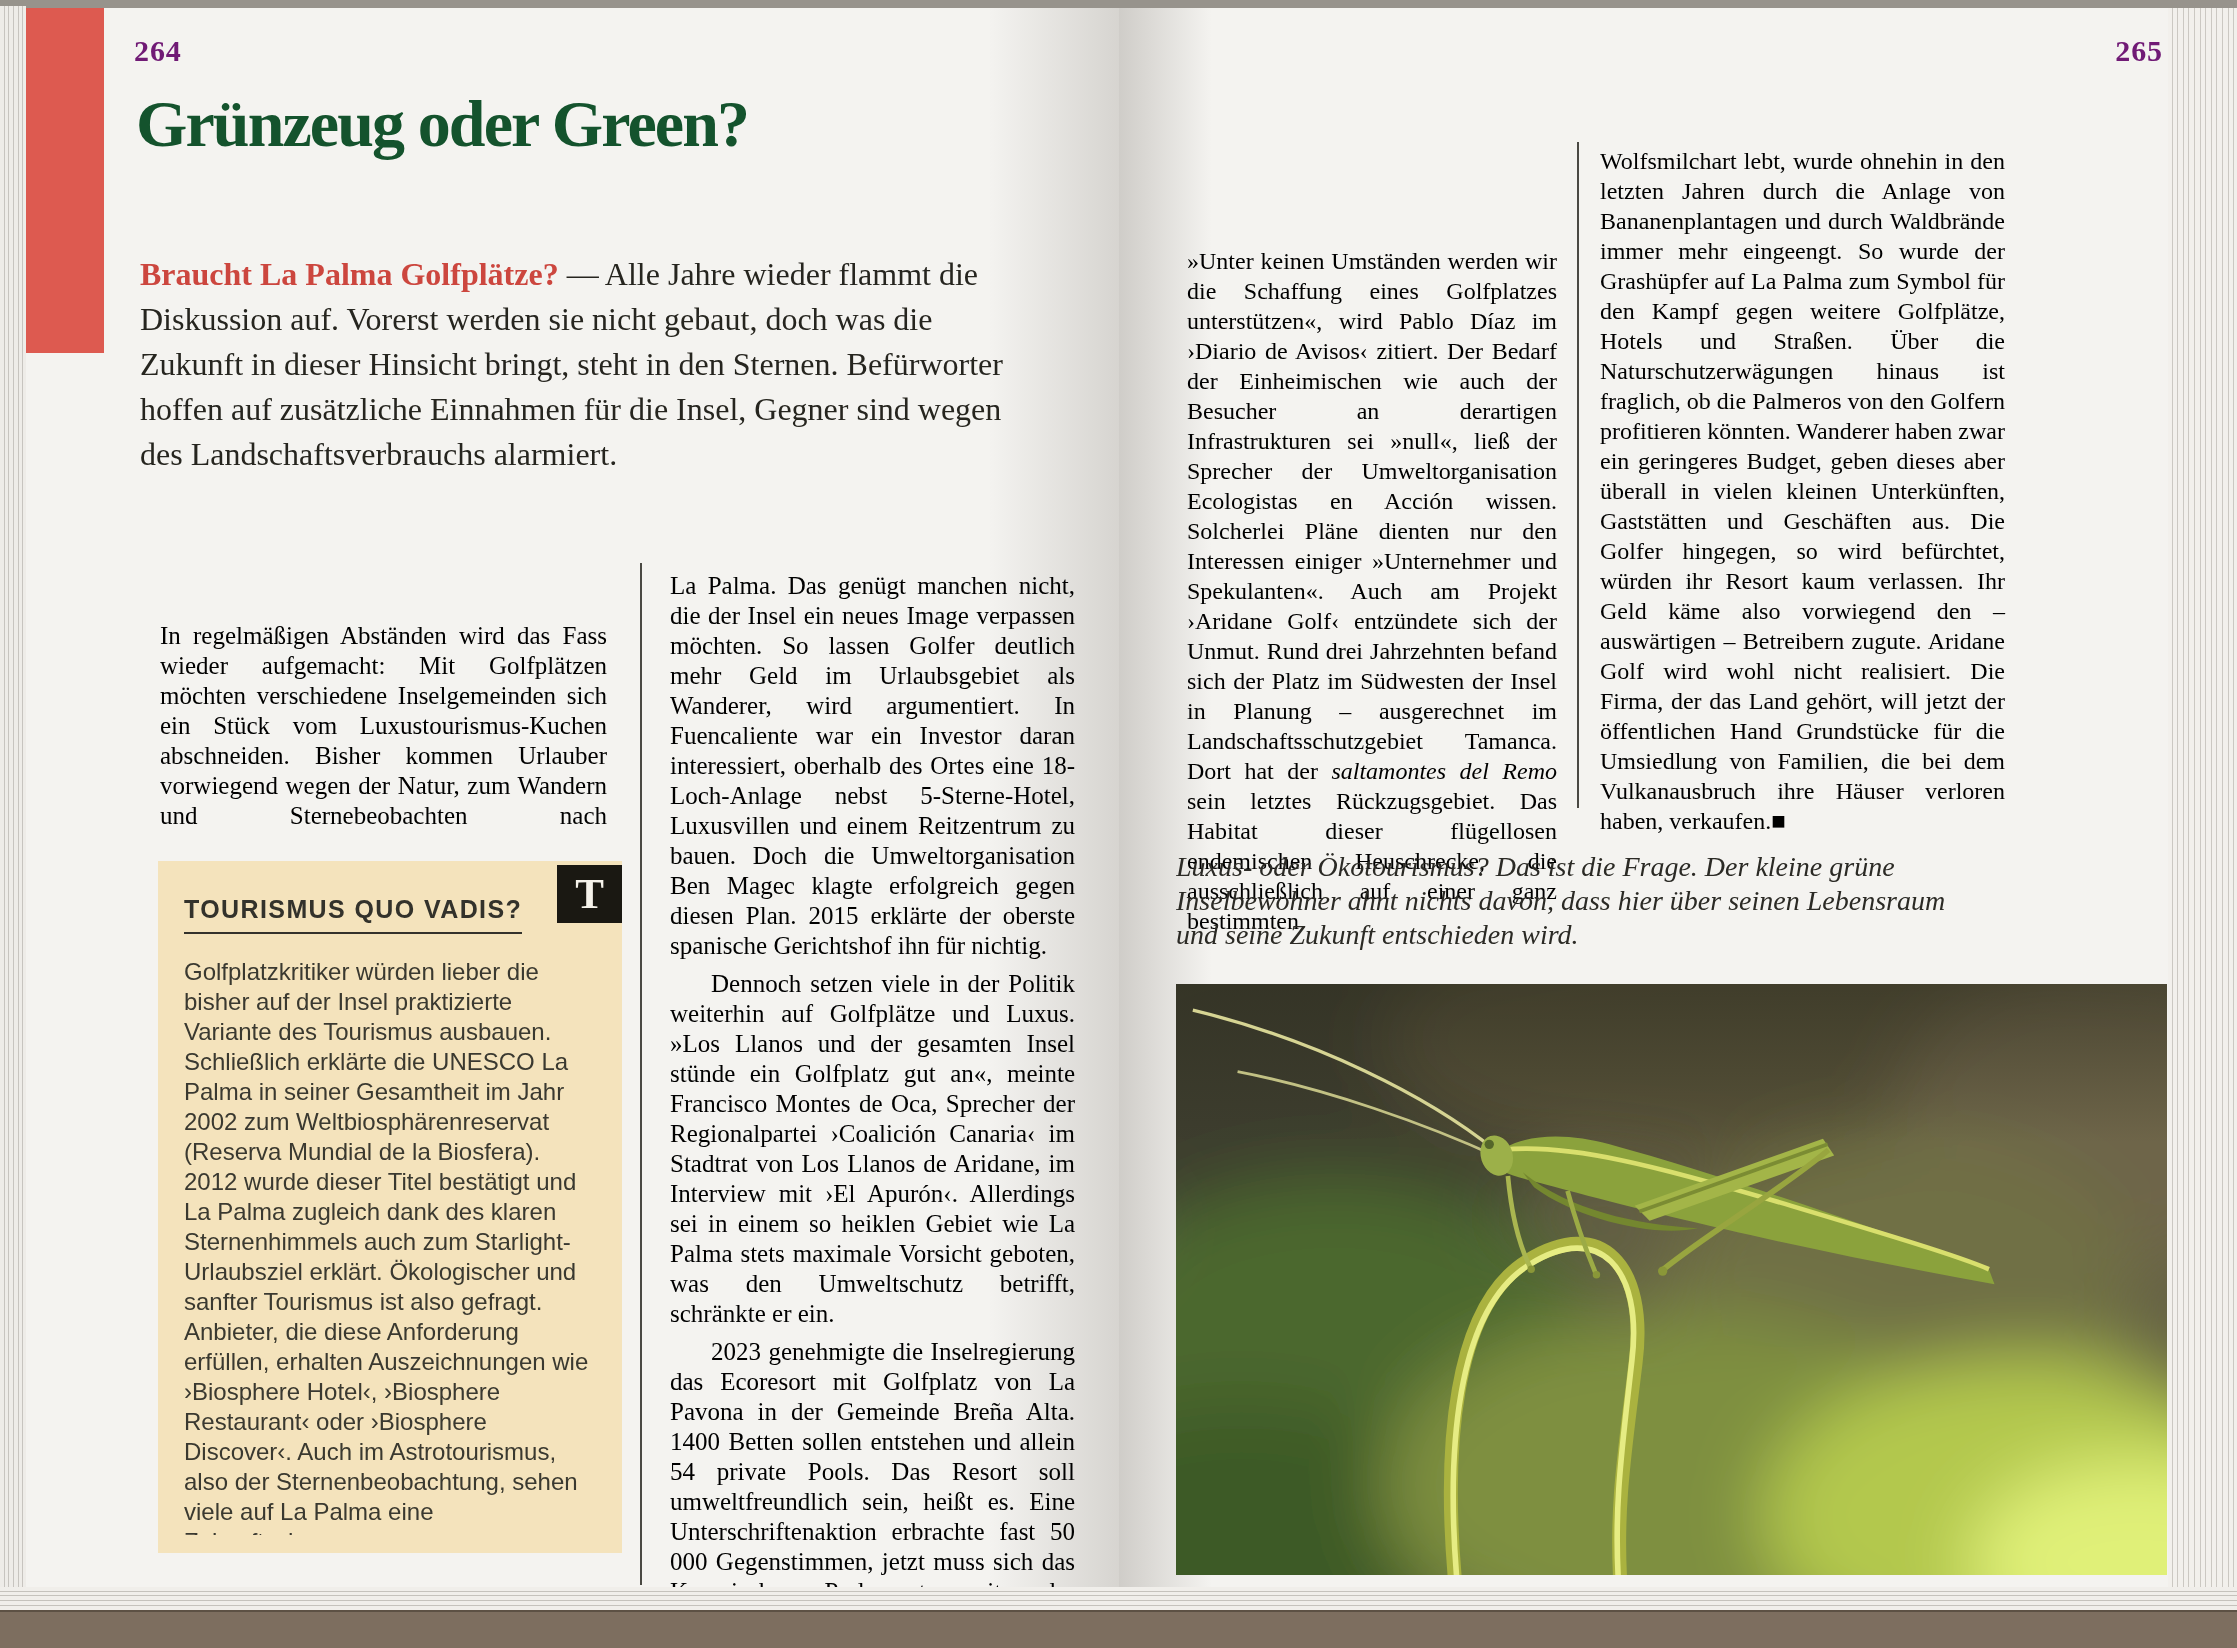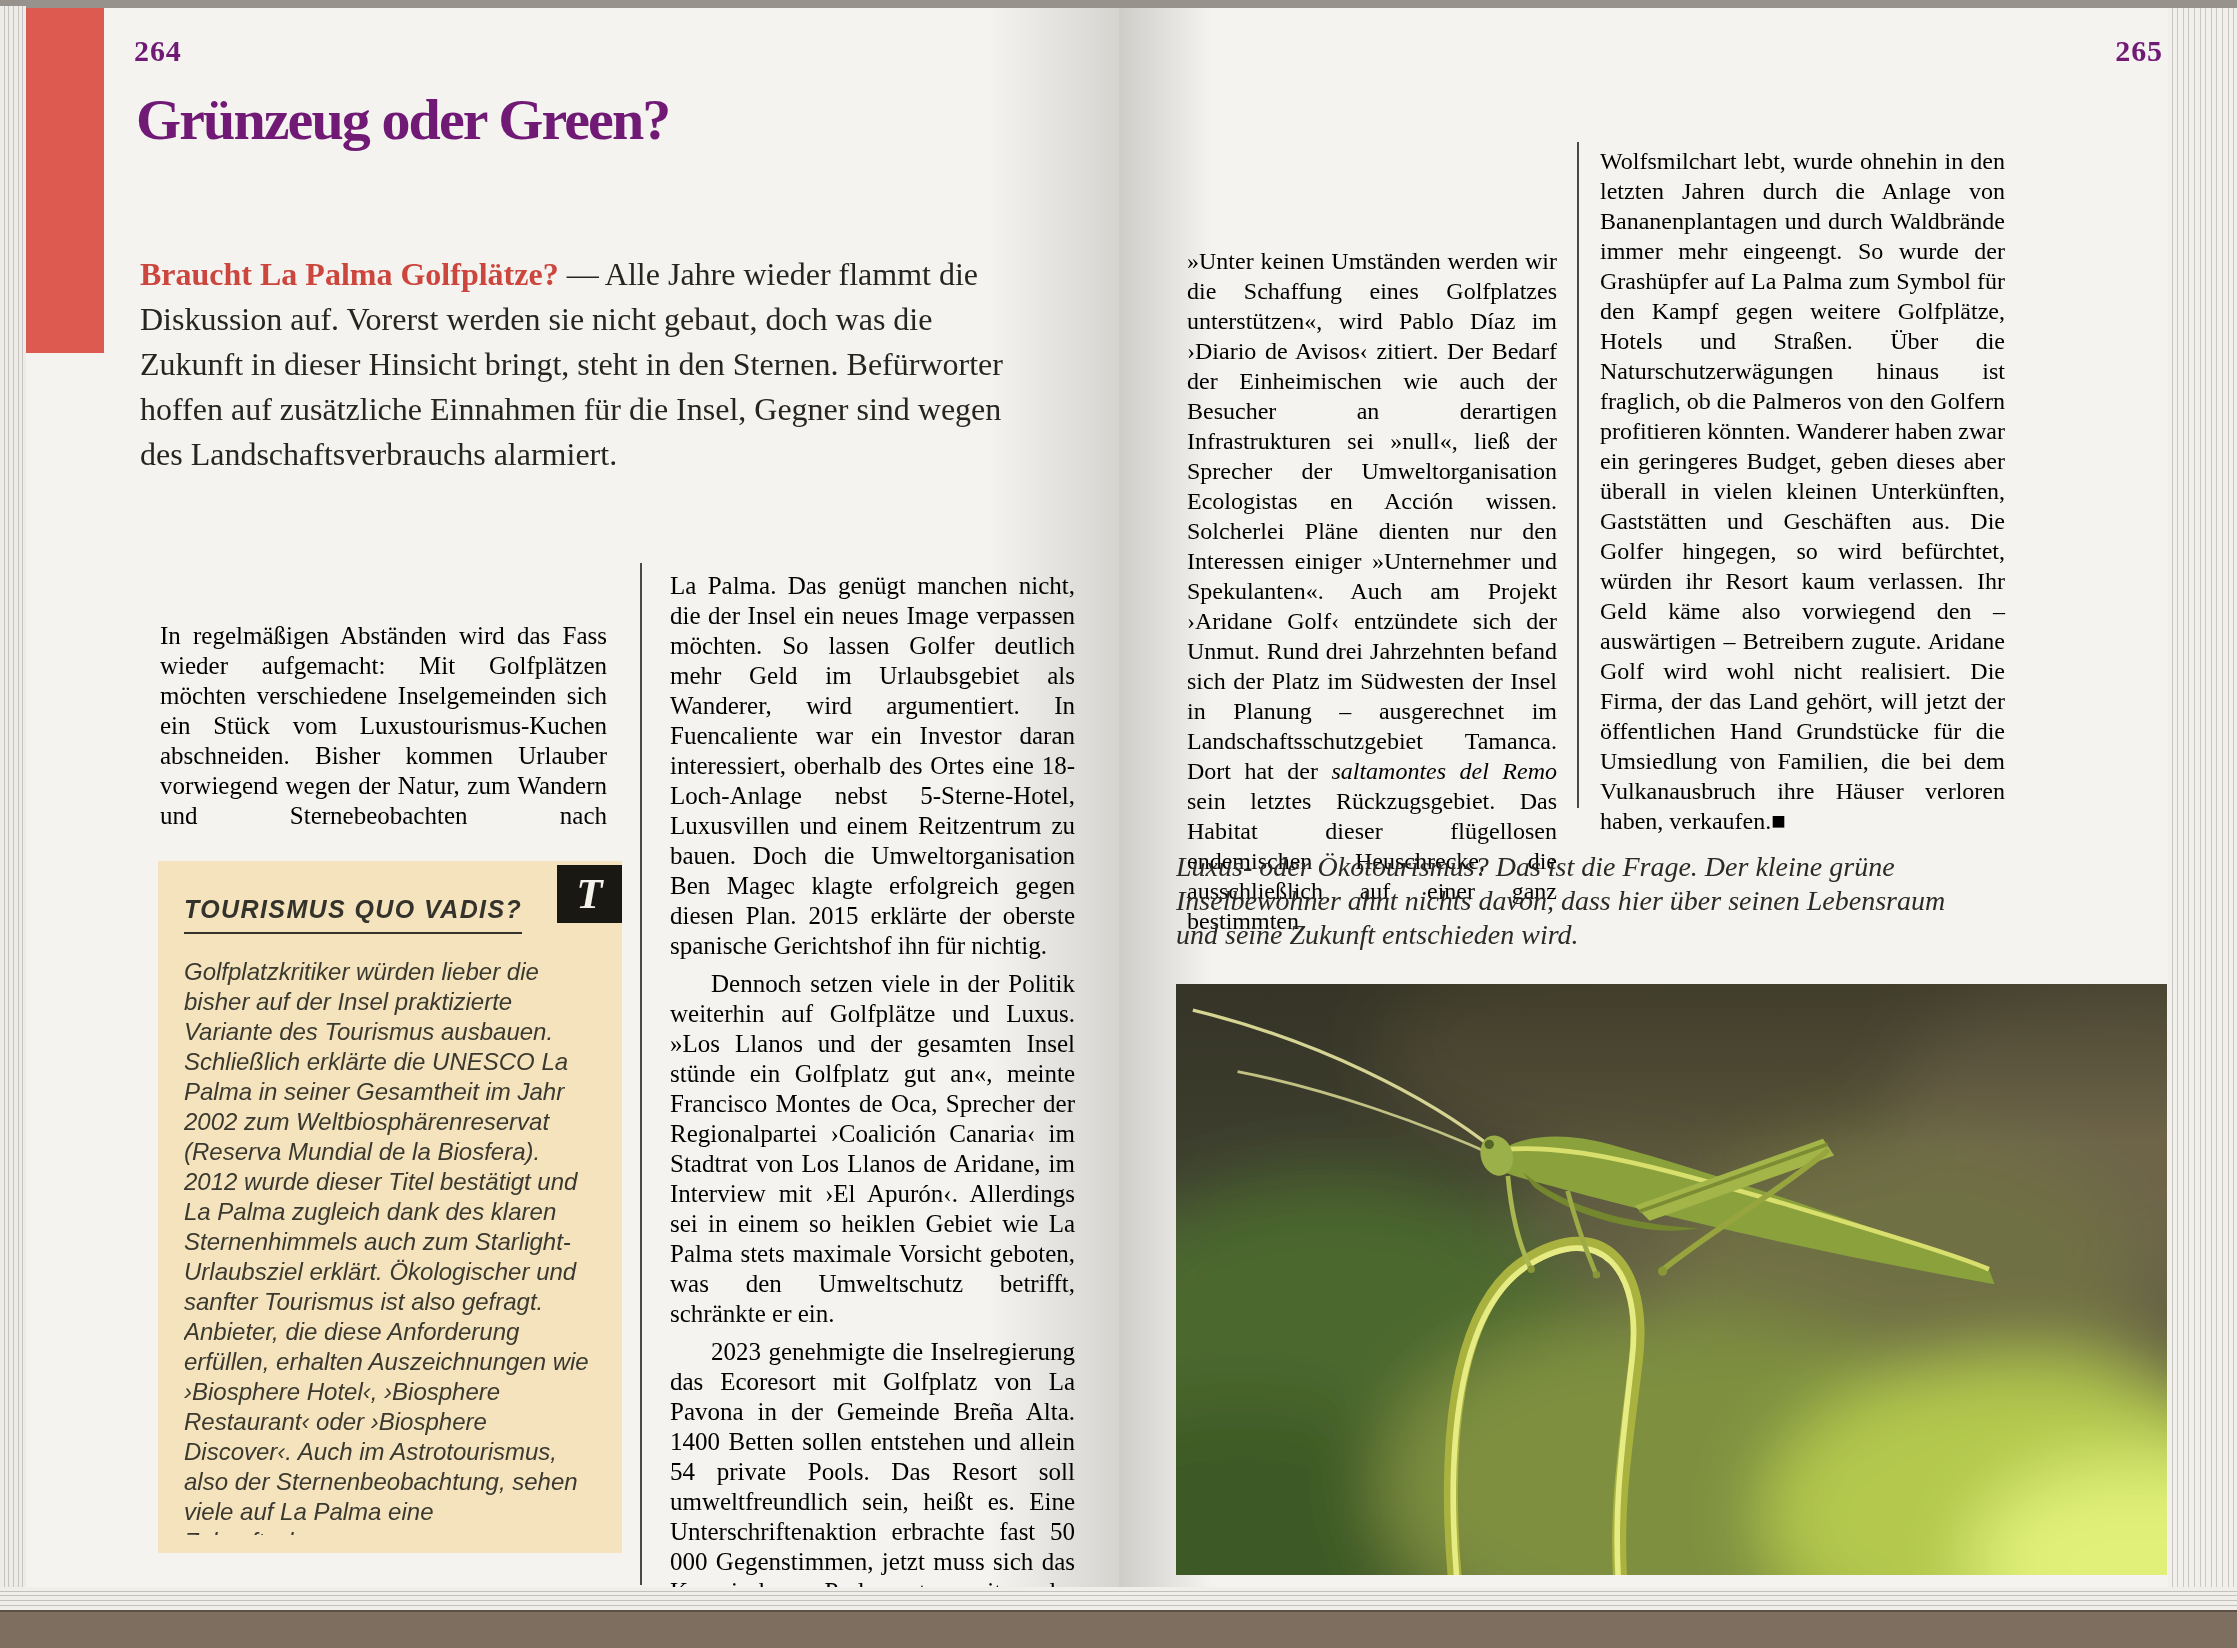--- a/index.html
+++ b/index.html
@@ -24,22 +24,22 @@
   #gutter-l{left:988px;top:7.5px;width:131px;height:1579px;
     background:linear-gradient(to right,rgba(60,52,42,0) 0%,rgba(60,52,42,0.16) 100%);}
   #gutter-r{left:1119px;top:7.5px;width:93px;height:1579px;
     background:linear-gradient(to right,rgba(60,52,42,0.20) 0%,rgba(60,52,42,0) 100%);}
   #red-bar{left:26px;top:7.5px;width:78px;height:345px;background:var(--accent-red,#dd5a50);}
 
   .pagenum{font-weight:bold;font-size:30px;letter-spacing:0.9px;color:#701a75;}
   #page-num-left{left:134px;top:34px;}
   #page-num-right{left:2014px;top:34px;width:149px;text-align:right;}
 
-  #main-title{left:136px;top:88px;width:942px;font-weight:bold;font-size:58px;
-    letter-spacing:-1.9px;color:#701a75;line-height:1.1;}
+  #main-title{left:136px;top:88px;width:942px;font-weight:bold;font-size:66px;
+    letter-spacing:-1.9px;color:#14532d;line-height:1.1;}
 
   #intro{left:140px;top:252px;width:887px;font-size:32px;line-height:45px;color:#26251f;max-height:242px;overflow:hidden;}
   #intro .lead{color:var(--accent-red-text,#cc463e);font-weight:bold;}
 
   .sec-head{font-weight:bold;font-size:36px;color:#1b1a18;line-height:43px;}
   #pro-head{left:160px;top:562px;width:485px;}
   #contra-head{left:1176px;top:136px;width:438px;font-size:37px;line-height:44px;}
 
   .bodycol{font-size:25px;line-height:30px;text-align:justify;color:#000000;}
   .cont{text-align-last:justify;}
@@ -50,21 +50,21 @@
 
   #divider-left{left:640px;top:563px;width:1.9px;height:1022px;background:#4a4943;}
   #divider-right{left:1577px;top:142px;width:1.9px;height:666px;background:#4a4943;}
 
   #r-col1{left:1176px;top:235px;width:392px;font-size:24px;line-height:30px;max-height:617px;}
   #r-col2{left:1600px;top:146px;width:405px;font-size:24px;line-height:30px;max-height:675px;}
   .ital{font-style:italic;}
   .endmark{font-style:normal;letter-spacing:1.9px;}
 
   #info-box{left:158px;top:861px;width:464px;height:692px;background:var(--box-beige,#f4e3bc);box-sizing:border-box;
-    padding:34px 22.4px 0 26px;font-style:italic;}
+    padding:34px 22.4px 0 26px;}
   #info-box-head{display:inline-block;font-family:"Liberation Sans","DejaVu Sans",sans-serif;
     font-weight:bold;font-size:25px;letter-spacing:1.4px;color:#33322b;
     border-bottom:2.8px solid #33322b;padding-bottom:8.4px;}
   #info-box-body{margin-top:22.4px;font-family:"Liberation Sans","DejaVu Sans",sans-serif;
     font-size:24px;line-height:30px;color:#3a3930;max-height:578px;overflow:hidden;}
   #tip-icon{position:absolute;right:0;top:3.7px;width:65px;height:58px;background:#1a1812;
     color:#f5f2ea;font-weight:bold;font-size:43px;display:flex;align-items:center;justify-content:center;
     font-family:"Liberation Serif","DejaVu Serif",serif;}
 
   #photo-caption{left:1176px;top:850px;width:789px;font-style:italic;font-size:28px;line-height:34px;

